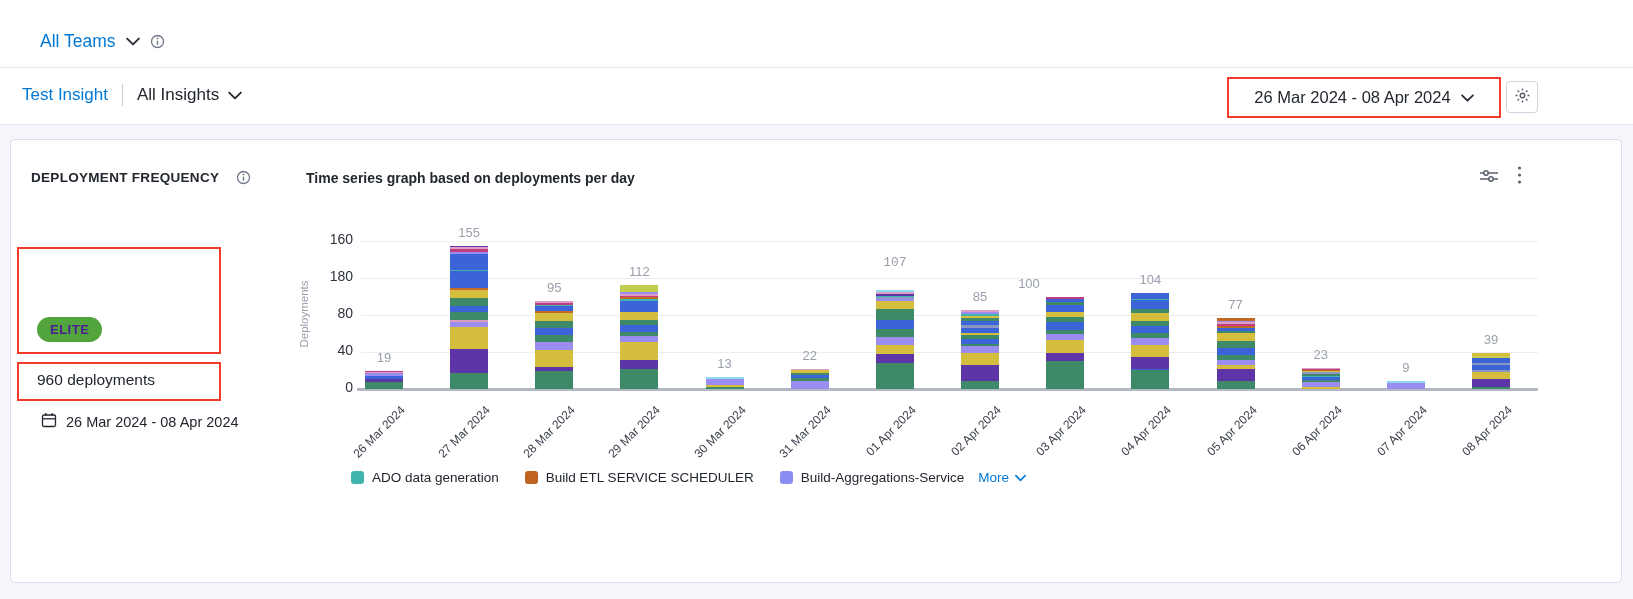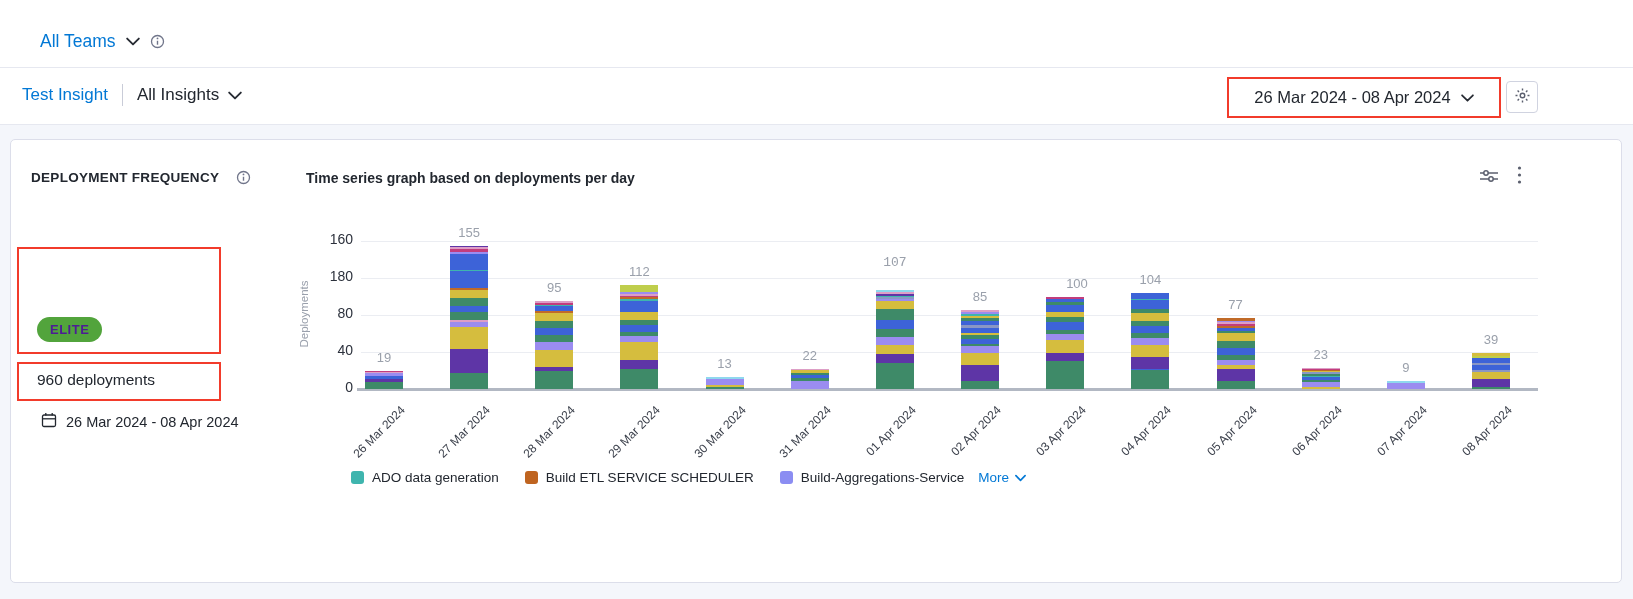--- a/index.html
+++ b/index.html
@@ -334,21 +334,21 @@
           <div class="seg" style="height: 7.4px; background: rgb(61, 99, 216);"></div>
           <div class="seg" style="height: 4.625px; background: rgb(213, 189, 62);"></div>
           <div class="seg" style="height: 5.55px; background: rgb(62, 138, 104);"></div>
           <div class="seg" style="height: 7.4px; background: rgb(61, 99, 216);"></div>
           <div class="seg" style="height: 4.625px; background: rgb(62, 138, 104);"></div>
           <div class="seg" style="height: 5.55px; background: rgb(155, 140, 240);"></div>
           <div class="seg" style="height: 12.95px; background: rgb(213, 189, 62);"></div>
           <div class="seg" style="height: 8.325px; background: rgb(94, 53, 166);"></div>
           <div class="seg" style="height: 27.75px; background: rgb(62, 138, 104);"></div>
         </div>
-        <div class="bar-value" style="left: 686px; top: 34.5px; text-align: center;">100</div>
+        <div class="bar-value" style="left: 638px; top: 34.5px; text-align: center;">100</div>
         <div class="xlabel" style="left: 623.2px; top: 162px;">03 Apr 2024</div>
         <div class="bar" style="left: 770.35px; top: 51.8px; height: 96.2px;">
           <div class="seg" style="height: 6.475px; background: rgb(61, 99, 216);"></div>
           <div class="seg" style="height: 0.925px; background: rgb(63, 181, 174);"></div>
           <div class="seg" style="height: 8.325px; background: rgb(61, 99, 216);"></div>
           <div class="seg" style="height: 4.625px; background: rgb(62, 138, 104);"></div>
           <div class="seg" style="height: 7.4px; background: rgb(213, 189, 62);"></div>
           <div class="seg" style="height: 5.55px; background: rgb(62, 138, 104);"></div>
           <div class="seg" style="height: 6.475px; background: rgb(61, 99, 216);"></div>
           <div class="seg" style="height: 5.55px; background: rgb(62, 138, 104);"></div>

